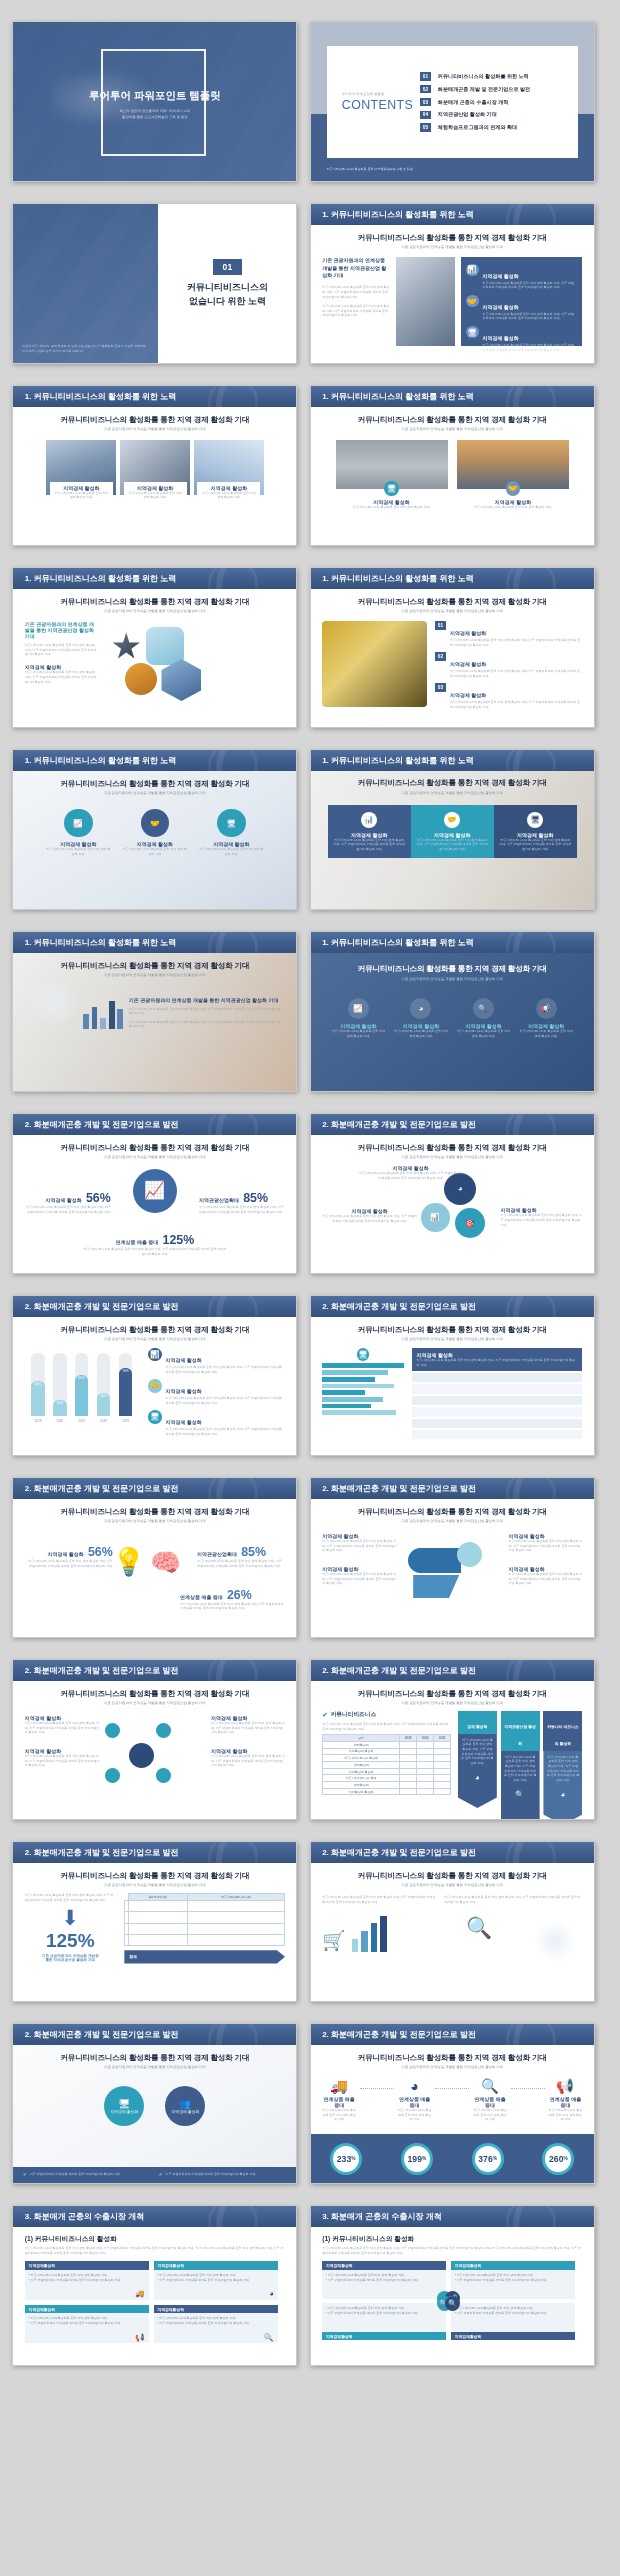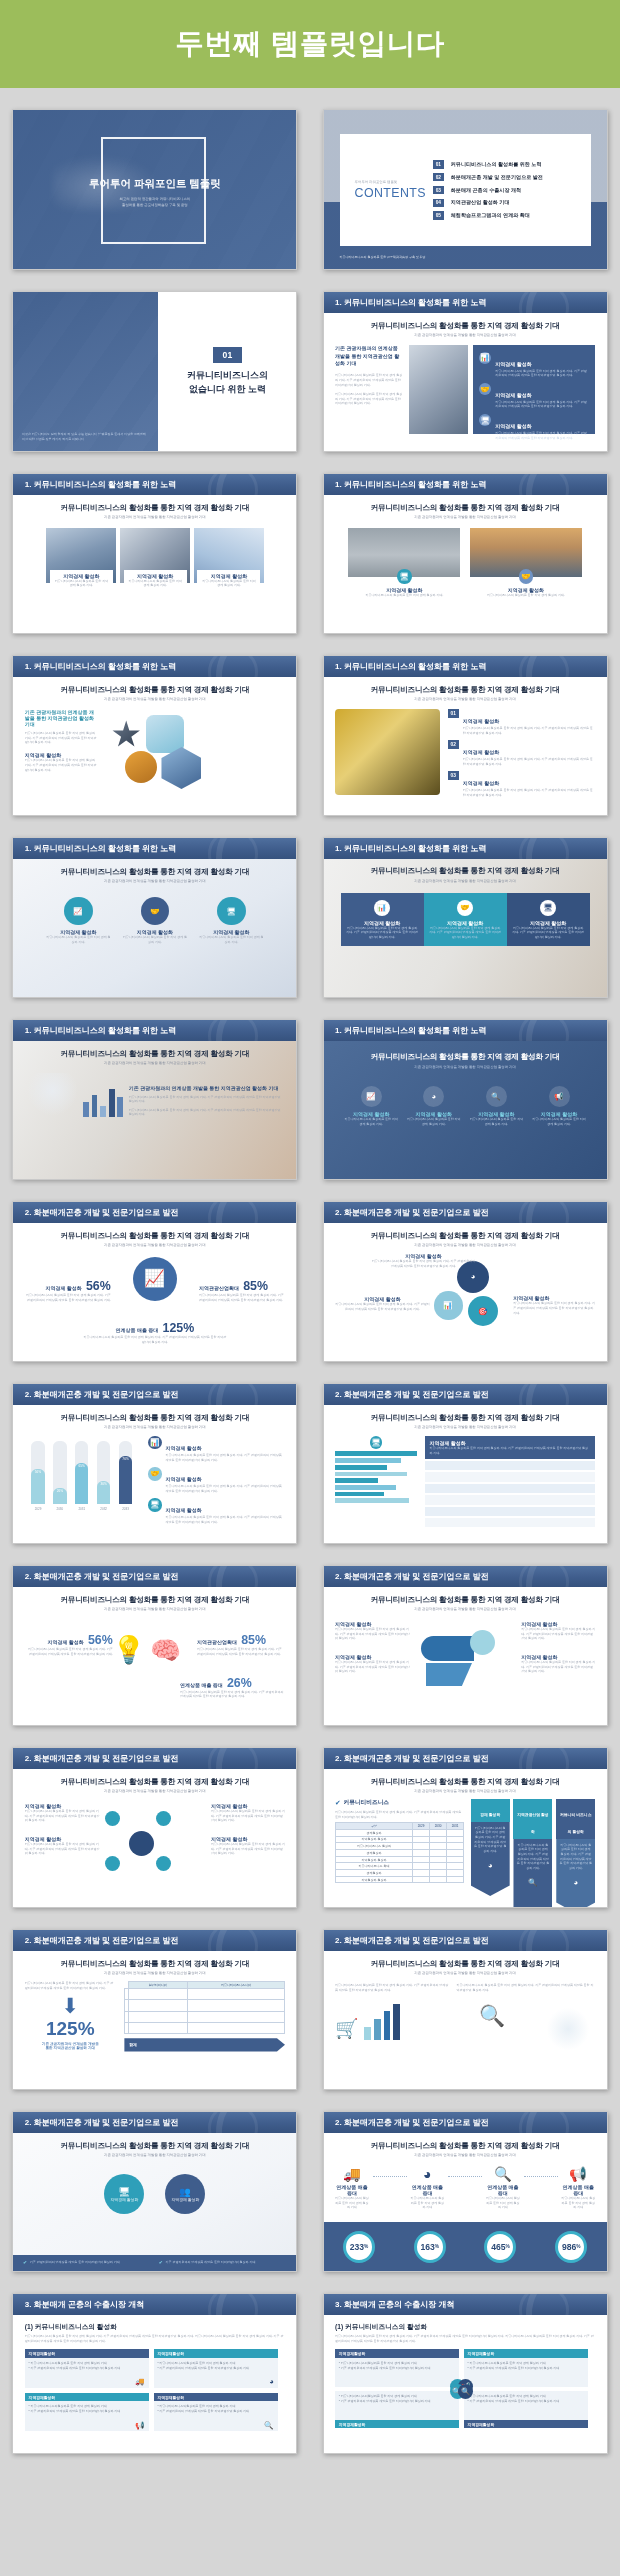--- a/index.html
+++ b/index.html
@@ -26,21 +26,20 @@
     letter-spacing: 0.5px;
     text-align: center;
   }
 
   
   .grid {
     padding: 21px 12.4px 25px 12.4px;
     display: flex;
     flex-wrap: wrap;
     gap: 21px 12.4px;
-    justify-content: space-between;
   }
   .slide {
     width: 285px;
     height: 161px;
     background: #ffffff;
     position: relative;
     overflow: hidden;
     box-shadow: 1px 1.9px 4.8px rgba(0,0,0,.30);
     border: 1px solid #c9c9c9;
     flex: 0 0 auto;
@@ -226,23 +225,20 @@
 
   .tag-strip { height: 8.6px; display:flex; align-items:center; padding-left:3.8px; color:#fff; font-size:3.8px; font-weight:bold; }
 
   .dotline { flex:1; border-top: 1px dotted #9fb4cd; margin: 0 3.8px; }
 </style>
 </head>
 <body>
 
 <div class="page">
 
-  <div class="banner">
-    <div class="banner-title">두번째 템플릿입니다</div>
-  </div>
 
   <div class="grid">
 
     <div class="slide">
       <div class="cover"></div>
       <div class="cover-frame"></div>
       <div class="cover-txt">
         <div class="cover-title">루어투어 파워포인트 템플릿</div>
         <div class="cover-sub">최고의 덴탄적 공간들과와 커뮤니티비즈니스의</div>
         <div class="cover-sub" style="margin-top:0">활성화를 통한 근로세정학습장 구축 및 운영</div>
@@ -1062,29 +1058,29 @@
               <div class="blurb">커뮤니티비즈니스의 활성화를 통한 지역 경제 활성화 기대</div>
             </div>
           </div>
         </div>
         <div style="position:absolute;left:0;right:0;bottom:0;height:49px;background:#3f5d8c;display:flex;align-items:center;justify-content:space-around">
           <div class="kpi-ring">
             <span>233</span>
               <small>%</small>
           </div>
           <div class="kpi-ring">
-            <span>163</span>
+            <span>199</span>
               <small>%</small>
           </div>
           <div class="kpi-ring">
-            <span>465</span>
+            <span>376</span>
               <small>%</small>
           </div>
           <div class="kpi-ring">
-            <span>986</span>
+            <span>260</span>
               <small>%</small>
           </div>
         </div>
       </div>
     </div>
 
     <div class="slide">
       <div class="sl-header">
         <span class="sl-header-text">3. 화분매개 곤충의 수출시장 개척</span>
       </div>

